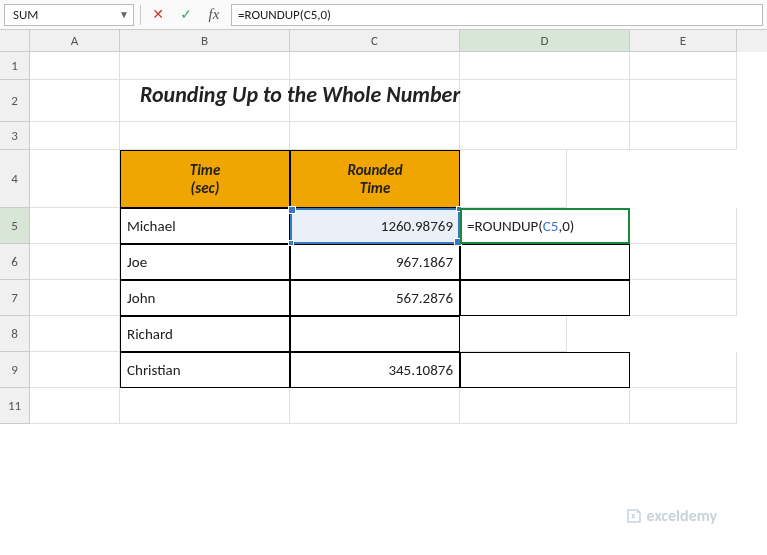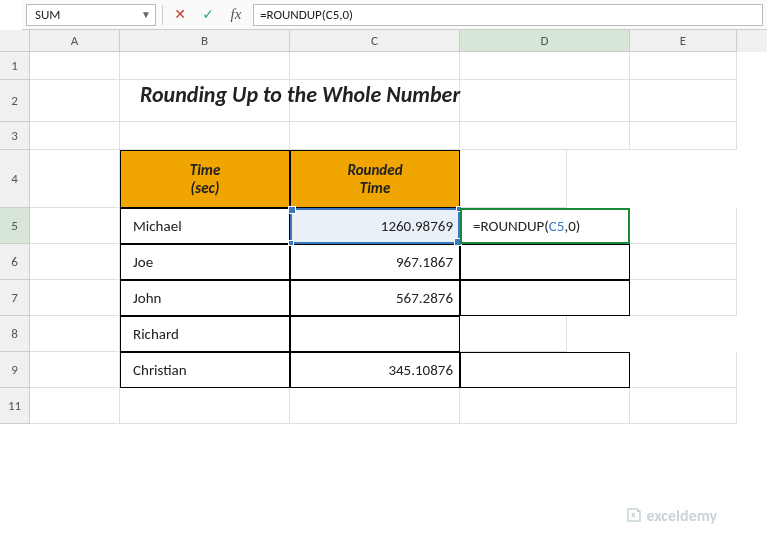--- a/index.html
+++ b/index.html
@@ -14,21 +14,20 @@
   position: relative;
 }
 .formula-bar {
   display: flex;
   align-items: center;
   height: 30px;
   border-bottom: 1px solid #ccc;
   background: #fafafa;
   padding: 0 4px;
   gap: 6px;
-  margin-left: 22px;
 }
 .name-box {
   display: flex;
   align-items: center;
   justify-content: space-between;
   width: 130px;
   height: 22px;
   background: #fff;
   border: 1px solid #bbb;
   padding: 0 4px 0 8px;
@@ -132,21 +131,21 @@
   font-style: italic;
   font-size: 15px;
   line-height: 1.2;
   white-space: pre-line;
 }
 .tbl-cell {
   border: 1px solid #000;
   font-size: 15px;
 }
 .tbl-cell.num { justify-content: flex-end; padding-right: 6px; }
-.tbl-cell.name { padding-left: 12px; }
+.tbl-cell.name { padding-left: 6px; }
 .ref-box {
   position: absolute;
   border: 2px solid #3b78c4;
   pointer-events: none;
 }
 .ref-box::before, .ref-box::after {
   content: "";
   position: absolute;
   width: 6px; height: 6px;
   background: #3b78c4;
@@ -170,20 +169,21 @@
 .formula-text { font-size: 15px; white-space: nowrap;}
 .formula-text .ref { color: #3b78c4; }
 .watermark {
   position: absolute;
   right: 50px;
   bottom: 30px;
   color: #c8d4da;
   font-size: 16px;
   font-weight: 600;
   display: flex;
+  align-items: center;
   gap: 4px;
 }
 .watermark svg { width: 18px; height: 18px; }
 </style>
 </head>
 <body>
 
 <div class="formula-bar">
   <div class="name-box">
     <span>SUM</span>

